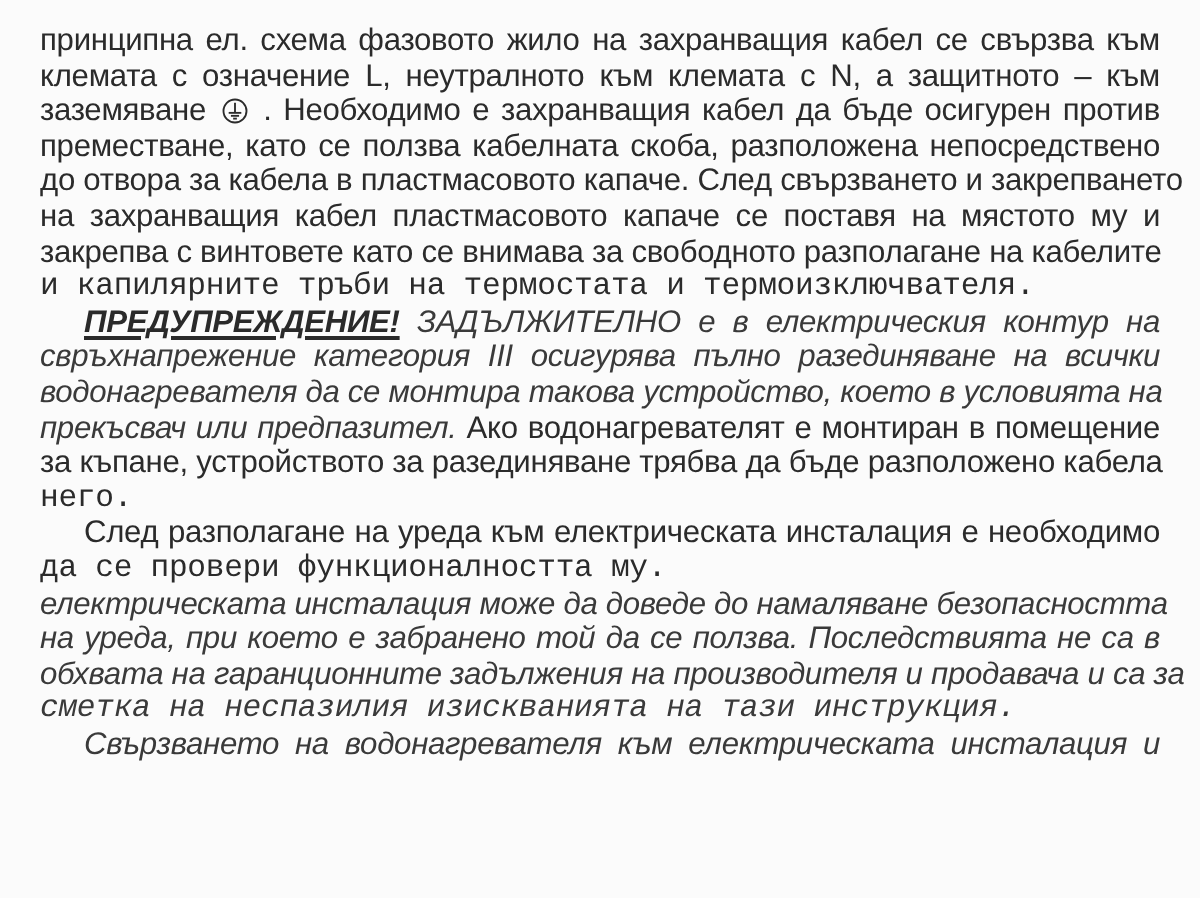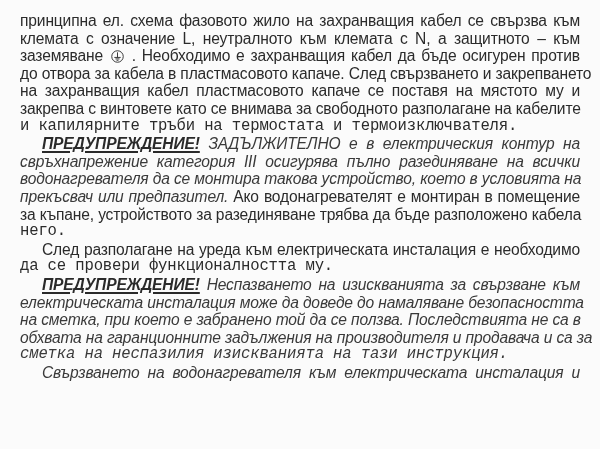--- a/index.html
+++ b/index.html
@@ -67,20 +67,21 @@
   <div>
     <span class="line">принципна ел. схема фазовото жило на захранващия кабел се свързва към</span>
     <span class="line">клемата с означение L, неутралното към клемата с N, а защитното – към</span>
     <span class="line"><span>заземяване</span> <svg class="ground" viewBox="0 0 14 14">
           <circle cx="7" cy="7" r="6.2" fill="none" stroke="#2b2b2b" stroke-width="1"></circle>
           <line x1="7" y1="2.5" x2="7" y2="8" stroke="#2b2b2b" stroke-width="1"></line>
           <line x1="3.6" y1="8" x2="10.4" y2="8" stroke="#2b2b2b" stroke-width="1"></line>
           <line x1="4.8" y1="9.6" x2="9.2" y2="9.6" stroke="#2b2b2b" stroke-width="1"></line>
           <line x1="6" y1="11.1" x2="8" y2="11.1" stroke="#2b2b2b" stroke-width="1"></line>
         </svg> <span>. Необходимо е захранващия кабел да бъде осигурен против</span></span>
+    <span class="line">преместване, като се ползва кабелната скоба, разположена непосредствено</span>
     <span class="line">до отвора за кабела в пластмасовото капаче. След свързването и закрепването</span>
     <span class="line">на захранващия кабел пластмасовото капаче се поставя на мястото му и</span>
     <span class="line">закрепва с винтовете като се внимава за свободното разполагане на кабелите</span>
     <span class="line last">и капилярните тръби на термостата и термоизключвателя.</span>
   </div>
 
   <div>
     <span class="line indent"><span class="warn">ПРЕДУПРЕЖДЕНИЕ!</span> <span class="it">ЗАДЪЛЖИТЕЛНО е в електрическия контур на</span></span>
     <span class="line it">свръхнапрежение категория III  осигурява пълно разединяване на всички</span>
     <span class="line it">водонагревателя да се монтира такова устройство, което в условията на</span>
@@ -88,23 +89,22 @@
     <span class="line">за къпане, устройството за разединяване трябва да бъде разположено кабела</span>
     <span class="line last">него.</span>
   </div>
 
   <div>
     <span class="line indent">След разполагане на уреда към електрическата инсталация е необходимо</span>
     <span class="line last">да се провери функционалността му.</span>
   </div>
 
   <div>
-    <span class="line indent"><span class="warn">ПРЕДУПРЕЖДЕНИЕ!</span> <span class="it">Неспазването на изискванията за свързване към</span></span>
     <span class="line it">електрическата инсталация може да доведе до намаляване безопасността</span>
-    <span class="line it">на сметка, при което е забранено той да се ползва. Последствията не са в</span>
+    <span class="line it">на уреда, при което е забранено той да се ползва. Последствията не са в</span>
     <span class="line it">обхвата на гаранционните задължения на производителя и продавача и са за</span>
     <span class="line it last">сметка на неспазилия изискванията на тази инструкция.</span>
   </div>
 
   <div>
     <span class="line it indent">Свързването на водонагревателя към електрическата инсталация и</span>
 
   </div>
 
 </div>

